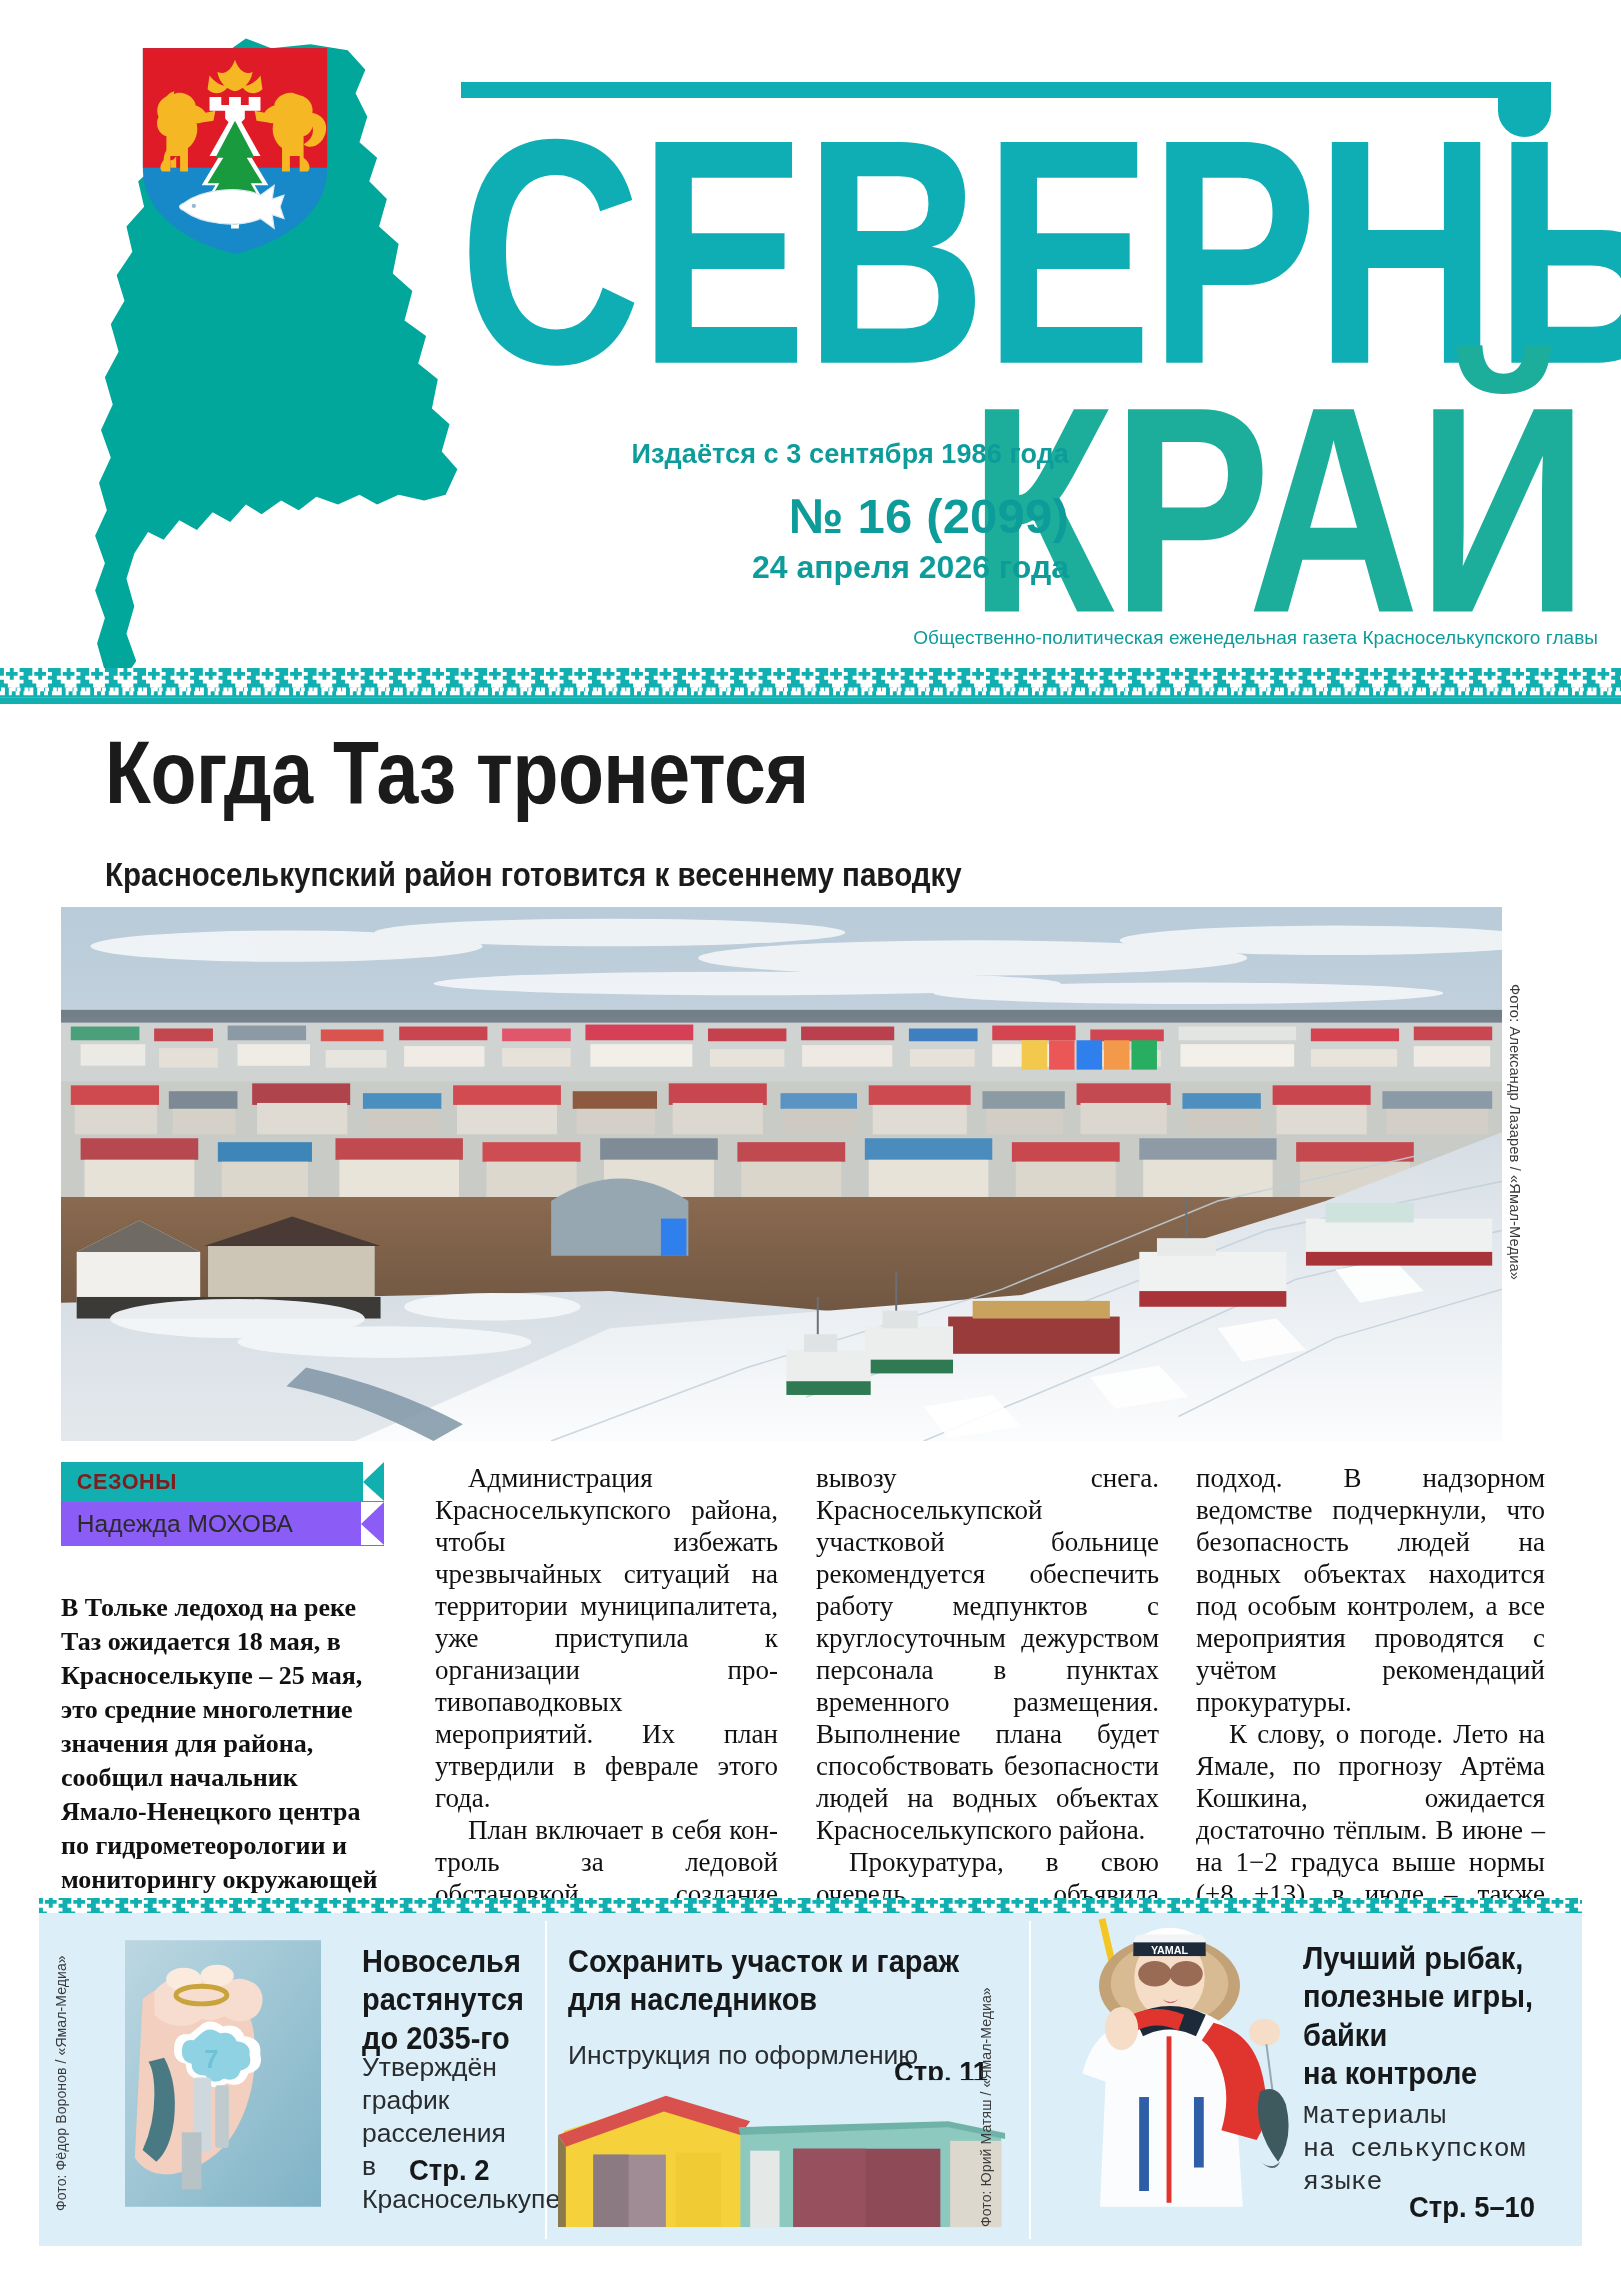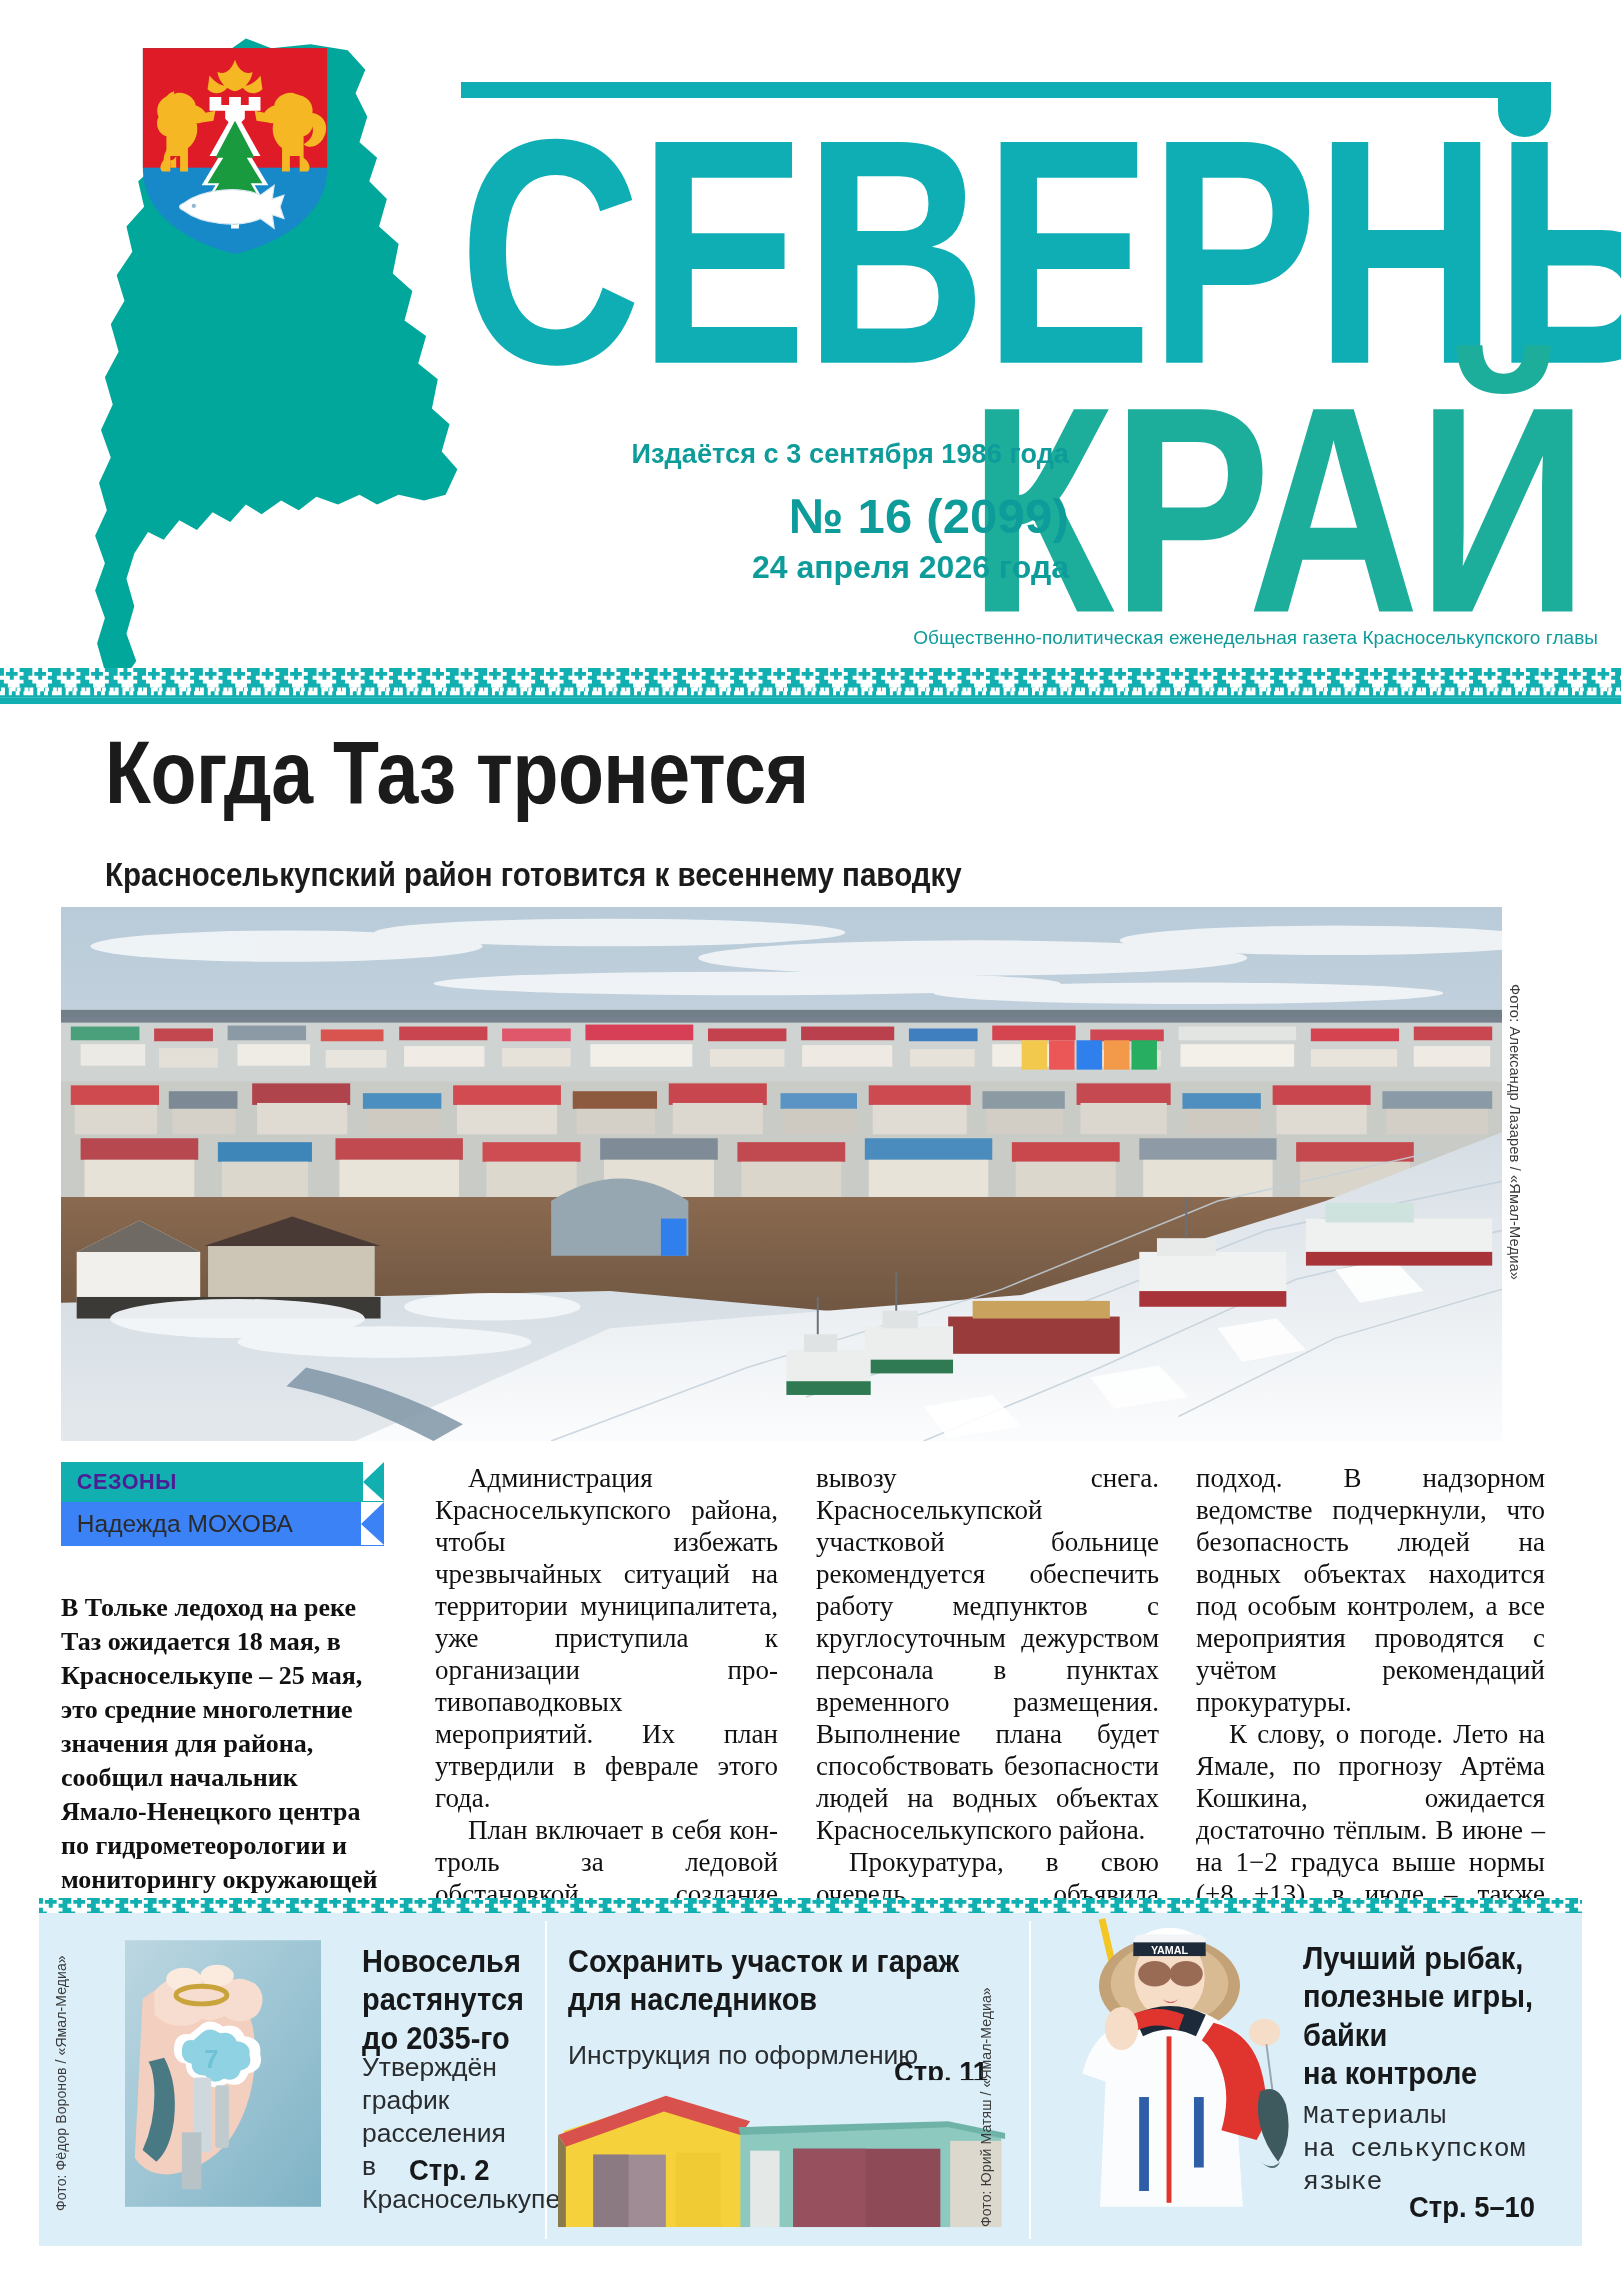--- a/index.html
+++ b/index.html
@@ -120,25 +120,25 @@
   .rubric{
     position:relative;width:323px;height:40px;background:#12AFB1;
     display:flex;align-items:center;
   }
   .rubric::after{
     content:"";position:absolute;right:0px;top:0;width:0;height:0;
     border-top:20.6px solid #ffffff;border-bottom:19.6px solid #ffffff;
     border-right:21.6px solid transparent;
   }
   .rubric-text{
-    color:#4c1d95;font-weight:bold;font-size:21.6px;letter-spacing:0.6px;
+    color:#7f1d1d;font-weight:bold;font-size:21.6px;letter-spacing:0.6px;
     margin-left:15.7px;
   }
   .byline{
-    position:relative;width:323px;height:44px;background:#3b82f6;
+    position:relative;width:323px;height:44px;background:#8b5cf6;
     display:flex;align-items:center;
   }
   .byline::after{
     content:"";position:absolute;right:0;top:0;width:0;height:0;
     border-top:22.5px solid #ffffff;border-bottom:21.6px solid #ffffff;
     border-right:23.5px solid transparent;
   }
   .byline-text{font-size:24.5px;color:#2a2a2a;margin-left:15.7px;letter-spacing:0.1px;}
 
   .lead{

